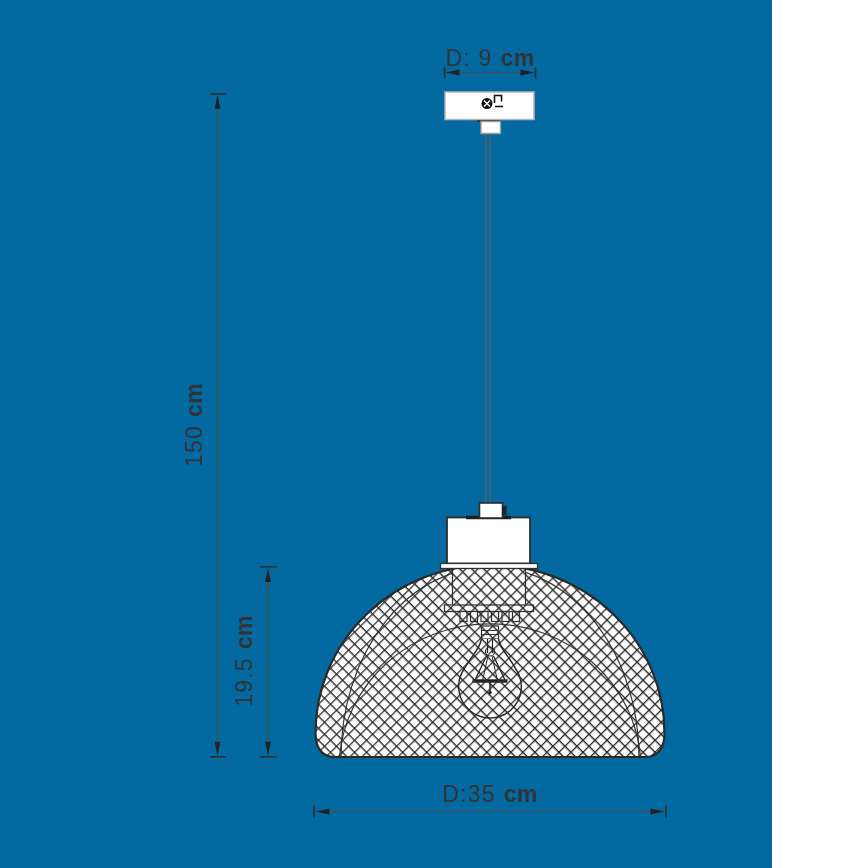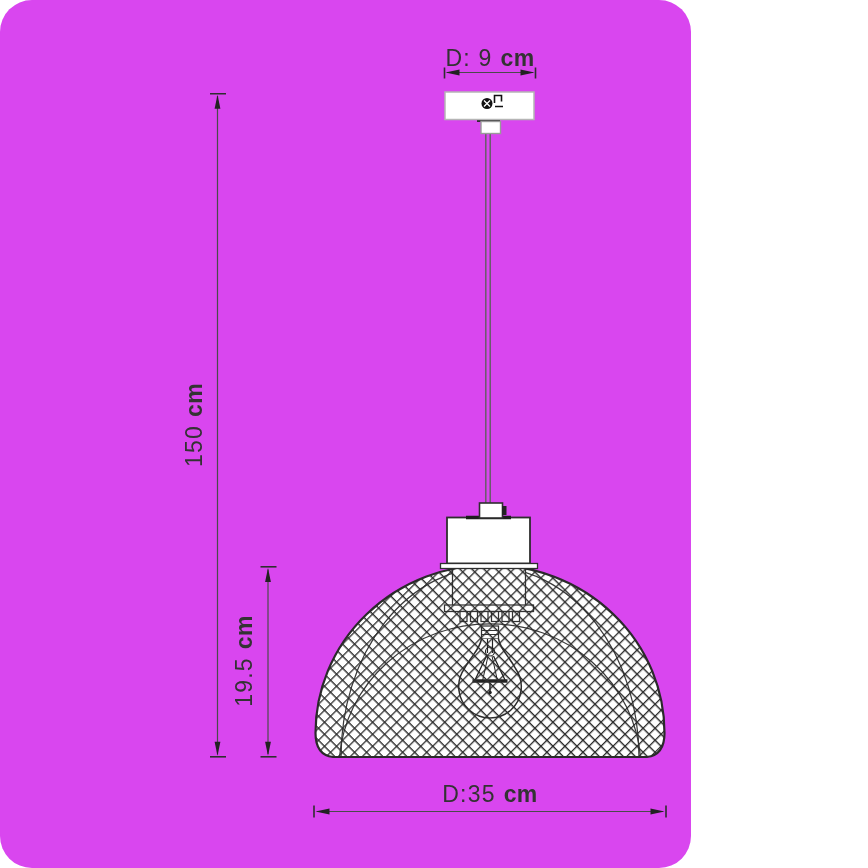--- a/index.html
+++ b/index.html
@@ -2,26 +2,25 @@
 <html><head>
 <meta charset="utf-8">
 <style>
   html, body {
     margin: 0;
     padding: 0;
     background: #ffffff;
   }
   .stage {
     position: relative;
-    width: 691px;
+    width: 772px;
     height: 868px;
-    background: #d946ef;
+    background: #0369a1;
     font-family: "Liberation Sans", sans-serif;
     overflow: hidden;
-    border-radius: 32px;
   }
   svg { display: block; }
   .dim-line   { stroke: #4a4a4a; stroke-width: 1.2; }
   .dim-tick   { stroke: #2e2e2e; stroke-width: 1.6; }
   .dim-arrow  { fill: #222222; }
   .dim-text {
     font-family: "Liberation Sans", sans-serif;
     font-size: 23px;
     letter-spacing: 1.2px;
     fill: #333333;

